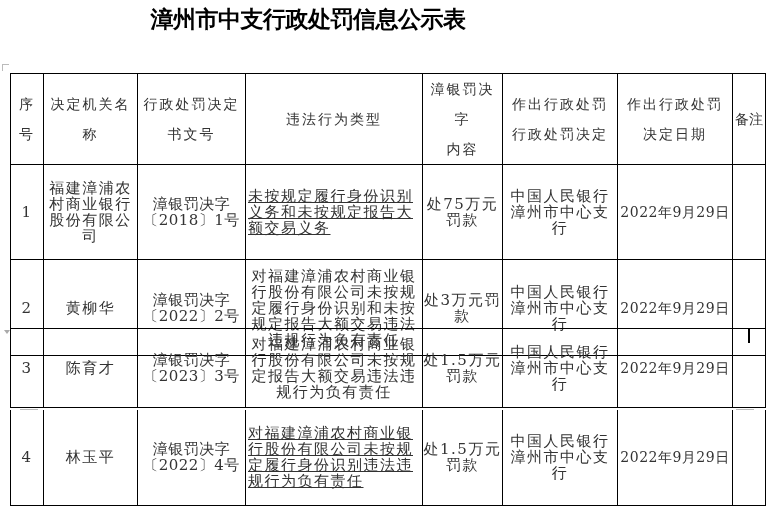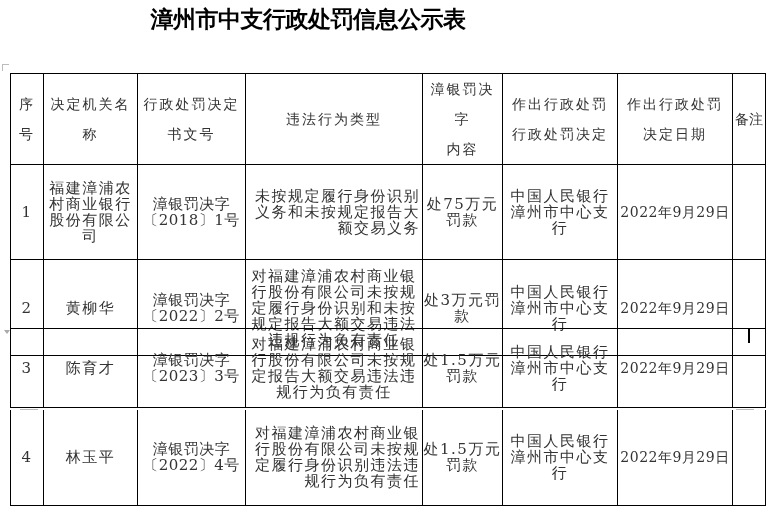--- a/index.html
+++ b/index.html
@@ -13,21 +13,21 @@
   .side-mark { position: absolute; left: 4px; top: 330px; width: 0; height: 0;
                border-left: 3px solid transparent; border-right: 3px solid transparent;
                border-top: 4px solid #aaa; }
   .grey-tick { position: absolute; height: 1px; background: #bbb; }
   .cursor-bar { position: absolute; left: 748px; top: 328px; width: 2px; height: 15px; background: #000; }
   table { position: absolute; border-collapse: collapse; table-layout: fixed; }
   td { border: 1.5px solid #000; padding: 0; text-align: center; vertical-align: middle;
        font-size: 15px; line-height: 16px; letter-spacing: 1.5px; color: #333; }
   .hdr td { font-size: 14px; line-height: 30px; letter-spacing: 2px; }
   .hdr td.two { line-height: 30px; }
-  td.left { text-align: right; }
+  td.left { text-align: left; text-decoration: underline; }
   td.num { font-family: "DejaVu Serif", serif; font-size: 15px; }
   td.date { letter-spacing: 0.5px; font-size: 14px; white-space: nowrap; }
   td.doc { letter-spacing: 0.5px; }
   td.behavior { padding: 0 2px; }
   .t1 { left: 10px; top: 73px; width: 755px; }
   .t2 { left: 10px; top: 328px; width: 755px; }
   .t3 { left: 10px; top: 410px; width: 755px; }
   .t3 td { border-top: none; }
 </style>
 </head>

